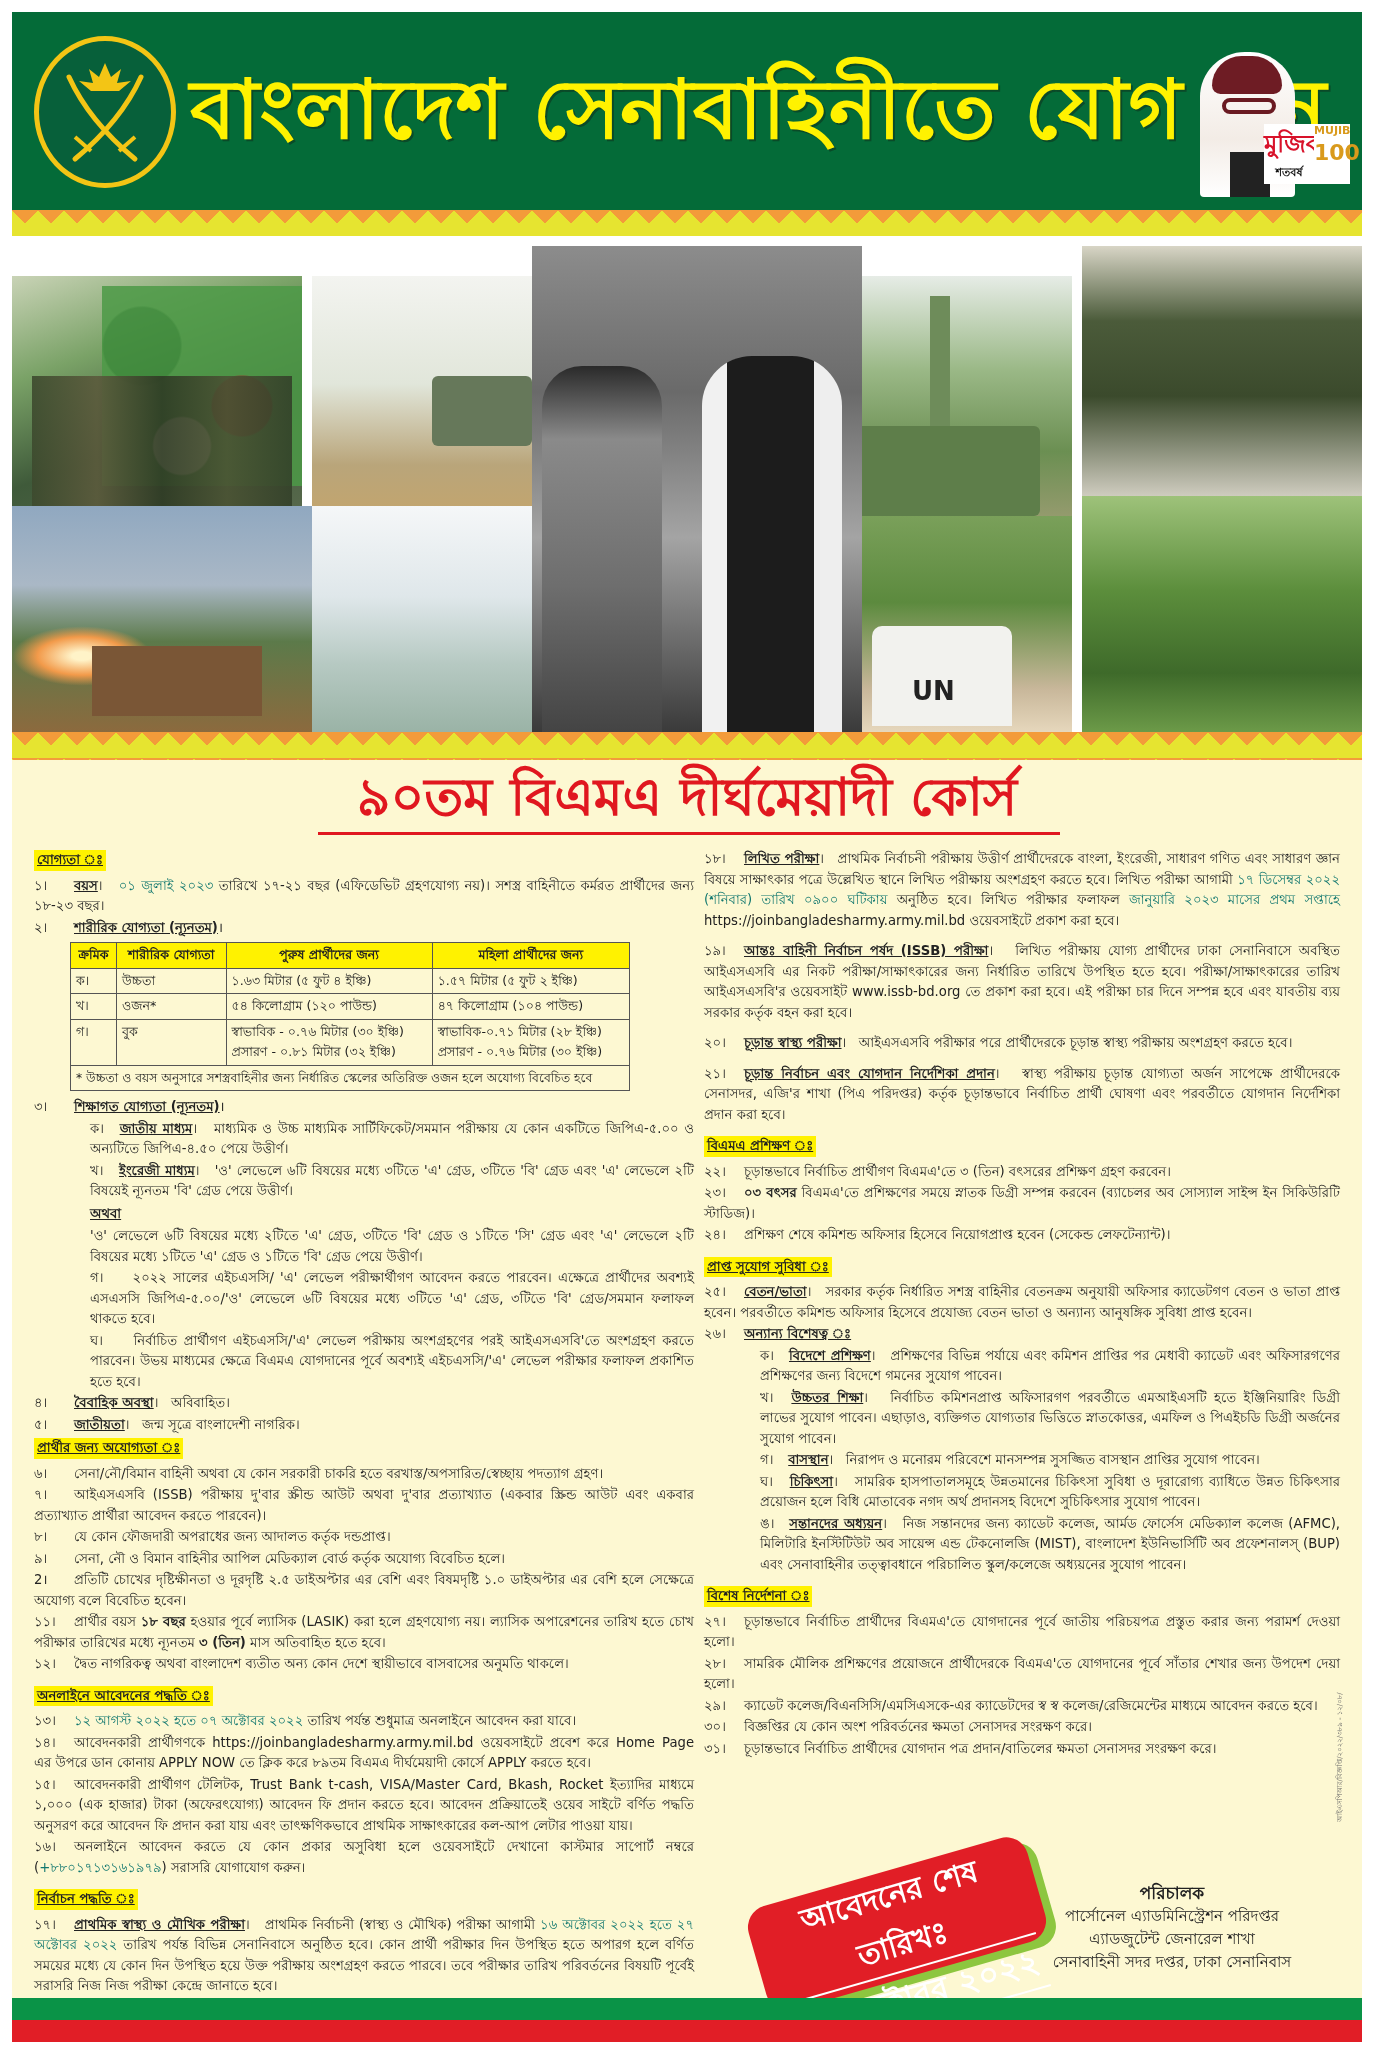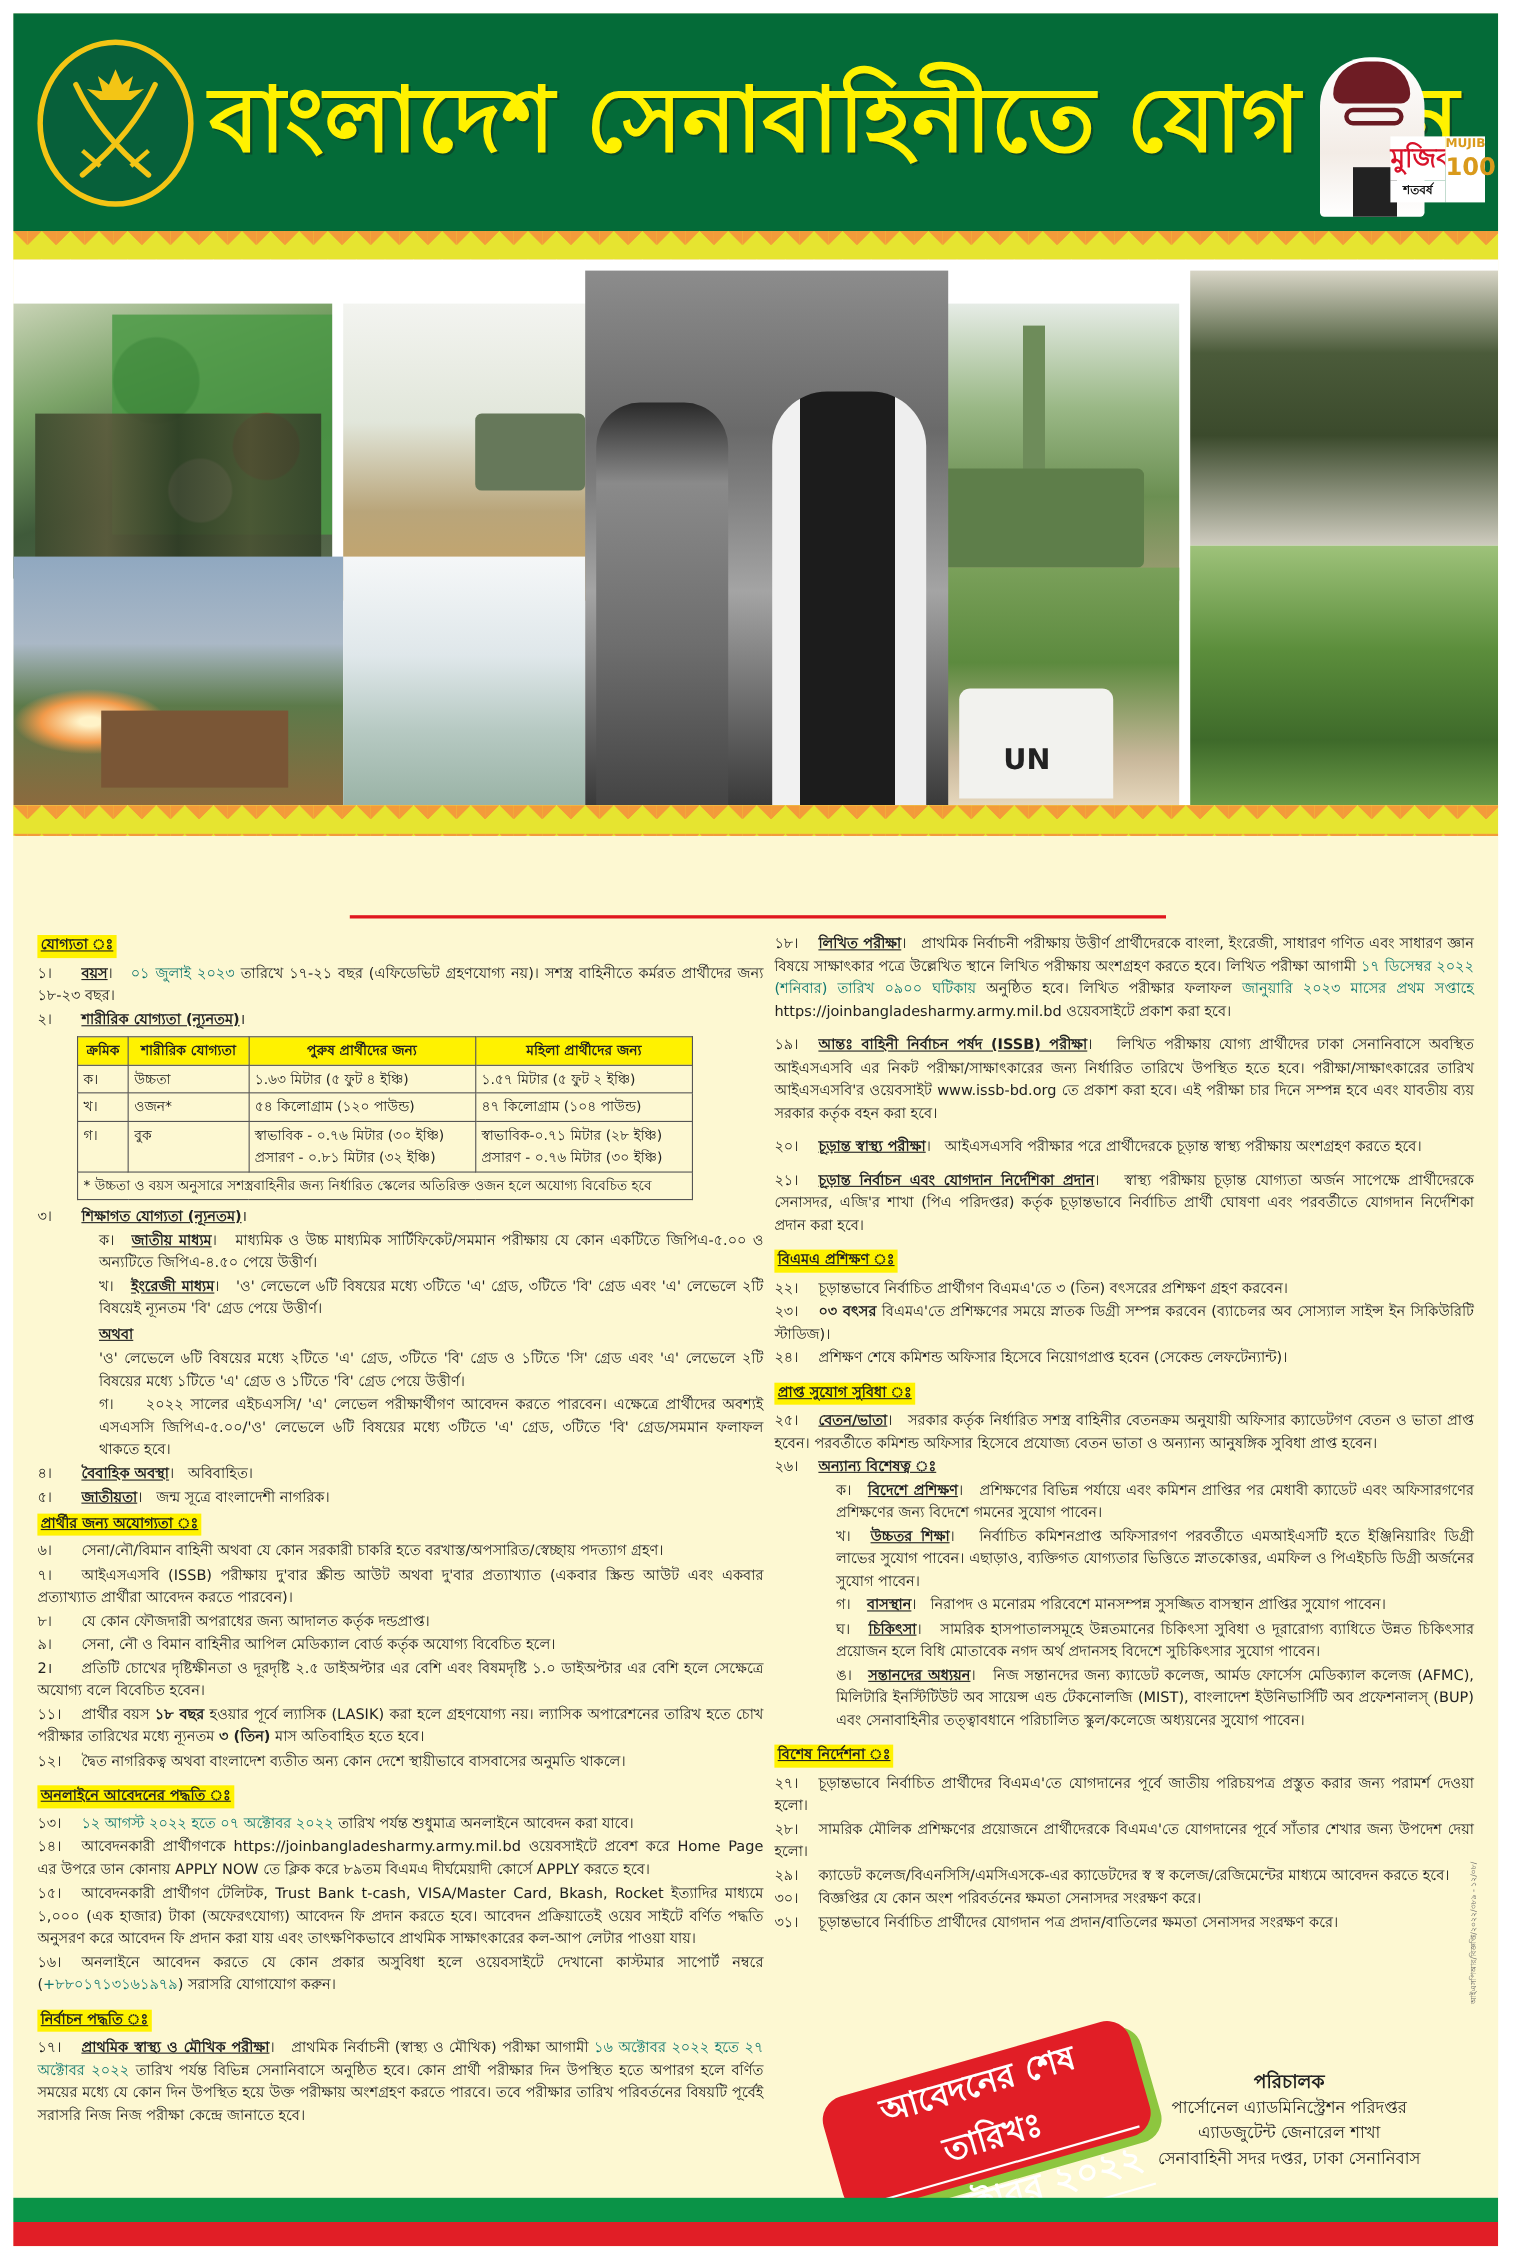--- a/index.html
+++ b/index.html
@@ -169,20 +169,21 @@
     <div class="photo p8"></div>
     <div class="photo p9"></div>
     <div class="photo p5">
         <div class="officer"></div>
         <div class="leader"></div>
       </div>
   </div>
 
   <div class="zigzag zig-bottom"></div>
 
+  <div class="course-title">৯০তম বিএমএ দীর্ঘমেয়াদী কোর্স</div>
   <div class="course-underline"></div>
 
   <div class="col col-left">
     <span class="sec-head">যোগ্যতা ঃ</span>
 
     <div class="wrap-item">
       <span class="num">১।</span><span class="u">বয়স</span>। &nbsp; <span class="red">০১ জুলাই ২০২৩</span> <span>তারিখে ১৭-২১ বছর (এফিডেভিট গ্রহণযোগ্য নয়)। সশস্ত্র বাহিনীতে কর্মরত প্রার্থীদের জন্য ১৮-২৩ বছর।</span>
     </div>
 
     <div class="item">
@@ -224,20 +225,21 @@
 
     <div class="item">
       <span class="num">৩।</span>
       <span class="txt"><span class="u">শিক্ষাগত যোগ্যতা (ন্যূনতম)</span>।</span>
     </div>
     <div class="sub"><span class="k">ক।</span> <span class="u">জাতীয় মাধ্যম</span>। &nbsp; <span>মাধ্যমিক ও উচ্চ মাধ্যমিক সার্টিফিকেট/সমমান পরীক্ষায় যে কোন একটিতে জিপিএ-৫.০০ ও অন্যটিতে জিপিএ-৪.৫০ পেয়ে উত্তীর্ণ।</span></div>
     <div class="sub"><span class="k">খ।</span> <span class="u">ইংরেজী মাধ্যম</span>। &nbsp; <span>'ও' লেভেলে ৬টি বিষয়ের মধ্যে ৩টিতে 'এ' গ্রেড, ৩টিতে 'বি' গ্রেড এবং 'এ' লেভেলে ২টি বিষয়েই ন্যূনতম 'বি' গ্রেড পেয়ে উত্তীর্ণ।</span></div>
     <div class="center">অথবা</div>
     <div class="sub">'ও' লেভেলে ৬টি বিষয়ের মধ্যে ২টিতে 'এ' গ্রেড, ৩টিতে 'বি' গ্রেড ও ১টিতে 'সি' গ্রেড এবং 'এ' লেভেলে ২টি বিষয়ের মধ্যে ১টিতে 'এ' গ্রেড ও ১টিতে 'বি' গ্রেড পেয়ে উত্তীর্ণ।</div>
     <div class="sub"><span class="k">গ।</span> &nbsp; <span>২০২২ সালের এইচএসসি/ 'এ' লেভেল পরীক্ষার্থীগণ আবেদন করতে পারবেন। এক্ষেত্রে প্রার্থীদের অবশ্যই এসএসসি জিপিএ-৫.০০/'ও' লেভেলে ৬টি বিষয়ের মধ্যে ৩টিতে 'এ' গ্রেড, ৩টিতে 'বি' গ্রেড/সমমান ফলাফল থাকতে হবে।</span></div>
+    <div class="sub"><span class="k">ঘ।</span> &nbsp; <span>নির্বাচিত প্রার্থীগণ এইচএসসি/'এ' লেভেল পরীক্ষায় অংশগ্রহণের পরই আইএসএসবি'তে অংশগ্রহণ করতে পারবেন। উভয় মাধ্যমের ক্ষেত্রে বিএমএ যোগদানের পূর্বে অবশ্যই এইচএসসি/'এ' লেভেল পরীক্ষার ফলাফল প্রকাশিত হতে হবে।</span></div>
 
     <div class="item">
       <span class="num">৪।</span>
       <span class="txt"><span class="u">বৈবাহিক অবস্থা</span>। &nbsp; <span>অবিবাহিত।</span></span>
     </div>
     <div class="item">
       <span class="num">৫।</span>
       <span class="txt"><span class="u">জাতীয়তা</span>। &nbsp; <span>জন্ম সূত্রে বাংলাদেশী নাগরিক।</span></span>
     </div>
 

